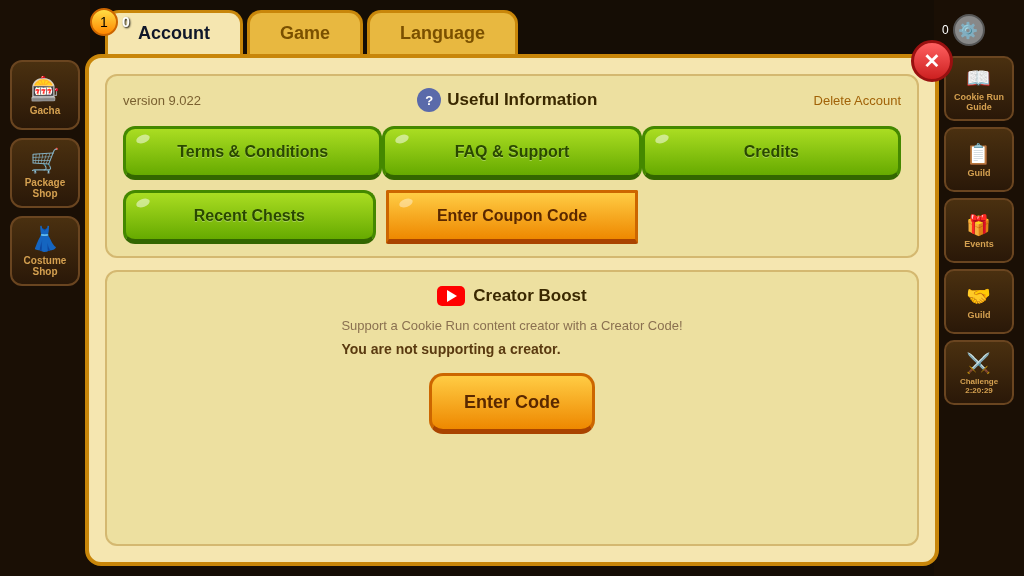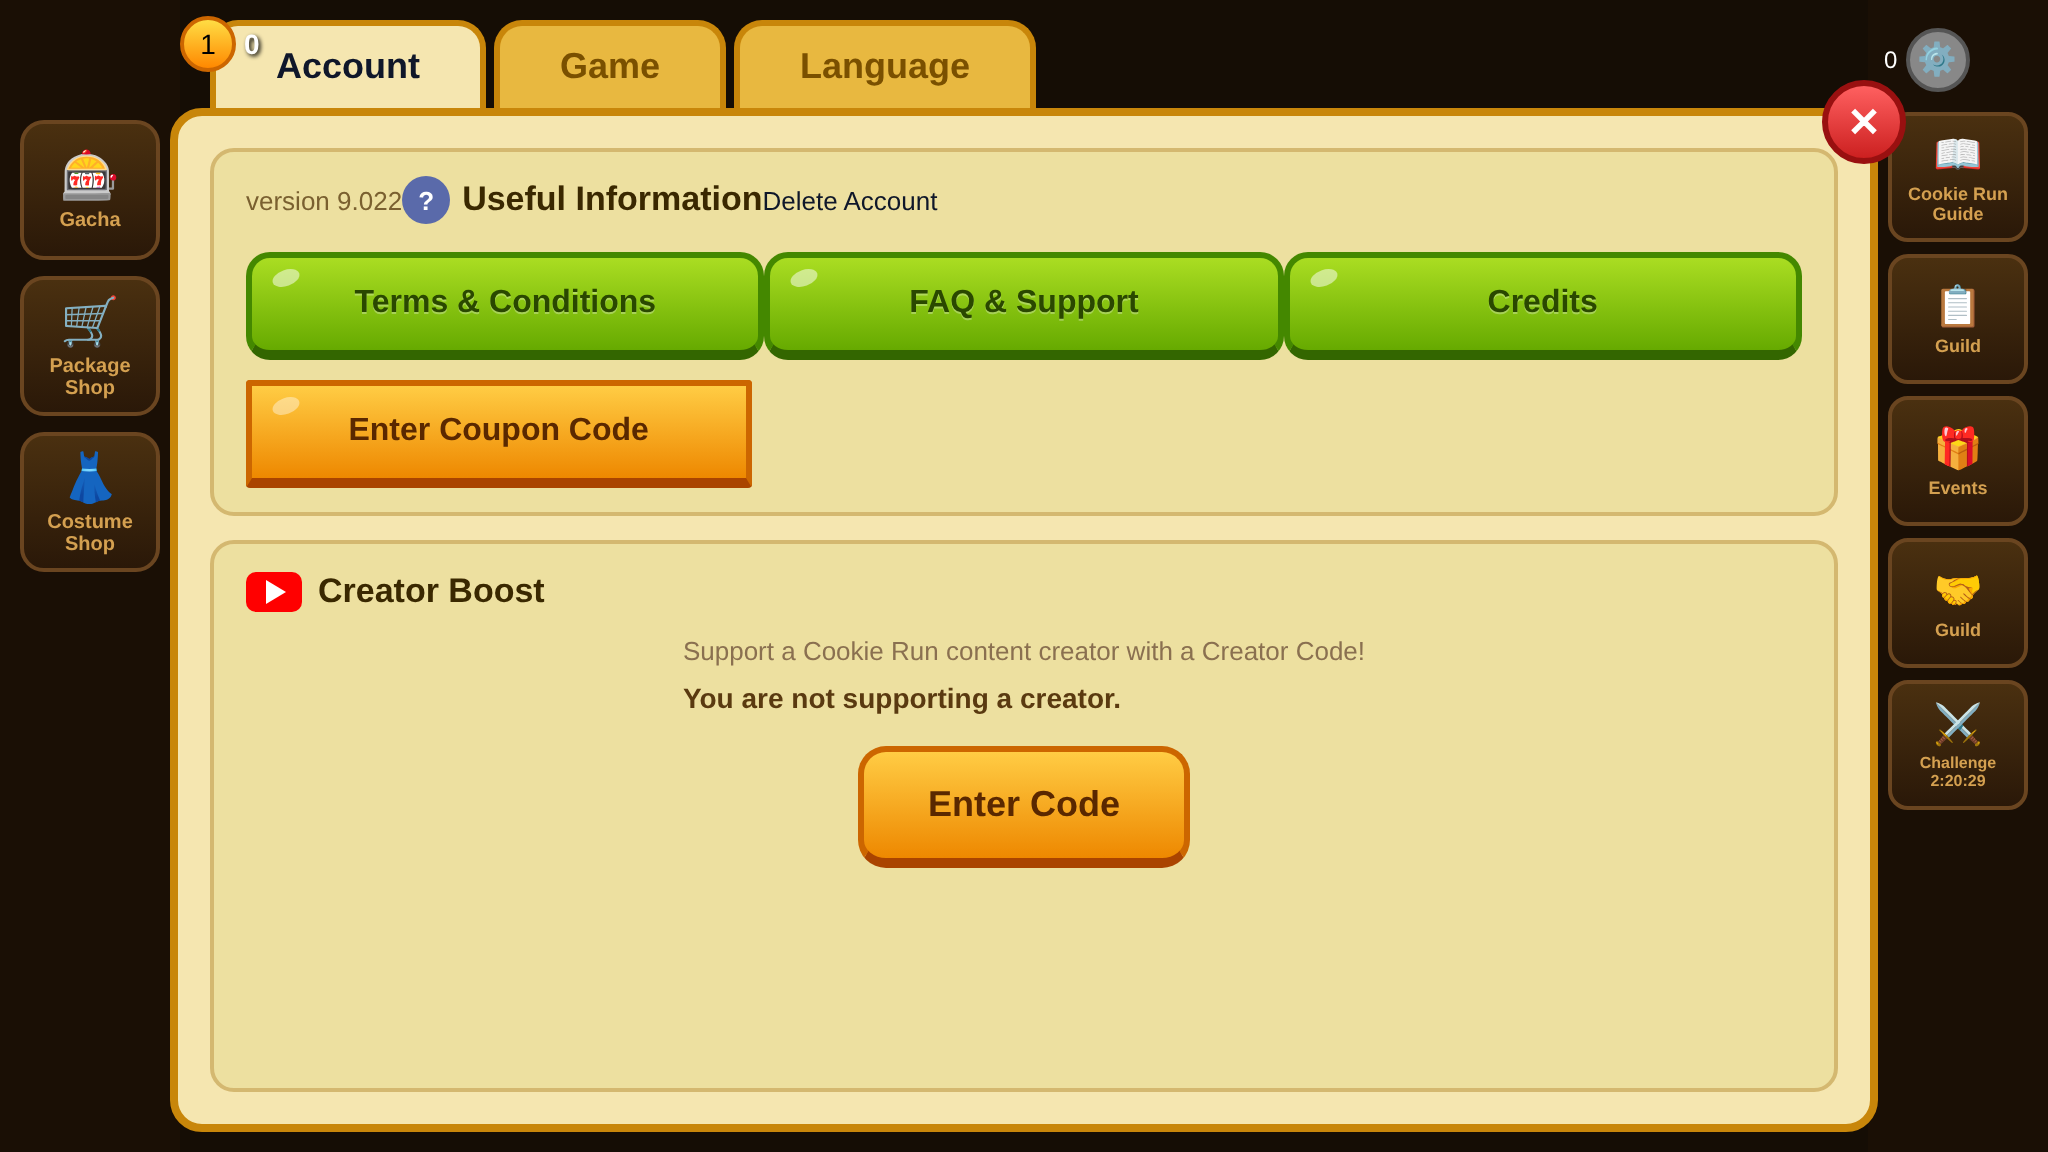--- a/index.html
+++ b/index.html
@@ -188,21 +188,21 @@
     .useful-info-section {
       background: #ede0a0;
       border-radius: 12px;
       padding: 12px 16px;
       border: 2px solid #d4b870;
     }
 
     .useful-info-header {
       display: flex;
       align-items: center;
-      justify-content: flex-start;
+      justify-content: space-between;
       margin-bottom: 14px;
     }
 
     .version-text {
       font-size: 13px;
       color: #7a6030;
       font-weight: normal;
       font-family: Arial, sans-serif;
     }
 
@@ -223,21 +223,21 @@
       display: flex;
       align-items: center;
       justify-content: center;
       color: #fff;
       font-size: 13px;
       font-weight: 900;
     }
 
     .delete-account-link {
       font-size: 13px;
-      color: #0f172a;
+      color: #a16207;
       cursor: pointer;
       font-family: Arial, sans-serif;
       text-decoration: none;
     }
 
     
     .buttons-grid {
       display: grid;
       grid-template-columns: 1fr 1fr 1fr;
       gap: 0;
@@ -312,21 +312,21 @@
       background: #ede0a0;
       border-radius: 12px;
       padding: 14px 16px;
       border: 2px solid #d4b870;
       flex: 1;
     }
 
     .creator-boost-header {
       display: flex;
       align-items: center;
-      justify-content: flex-start;
+      justify-content: center;
       gap: 8px;
       margin-bottom: 12px;
     }
 
     .yt-icon {
       width: 28px;
       height: 20px;
       background: #ff0000;
       border-radius: 5px;
       display: flex;
@@ -508,20 +508,21 @@
         <span class="delete-account-link">Delete Account</span>
       </div>
 
       <div class="buttons-grid">
         <div class="green-btn">Terms &amp; Conditions</div>
         <div class="green-btn">FAQ &amp; Support</div>
         <div class="green-btn">Credits</div>
       </div>
 
       <div class="buttons-row2" style="margin-top:10px;">
+        <div class="green-btn">Recent Chests</div>
         <div class="orange-btn">Enter Coupon Code</div>
         <div class="empty-cell"></div>
       </div>
     </div>
 
     <div class="creator-boost-section">
       <div class="creator-boost-header">
         <div class="yt-icon"></div>
         <span class="creator-boost-title">Creator Boost</span>
       </div>

